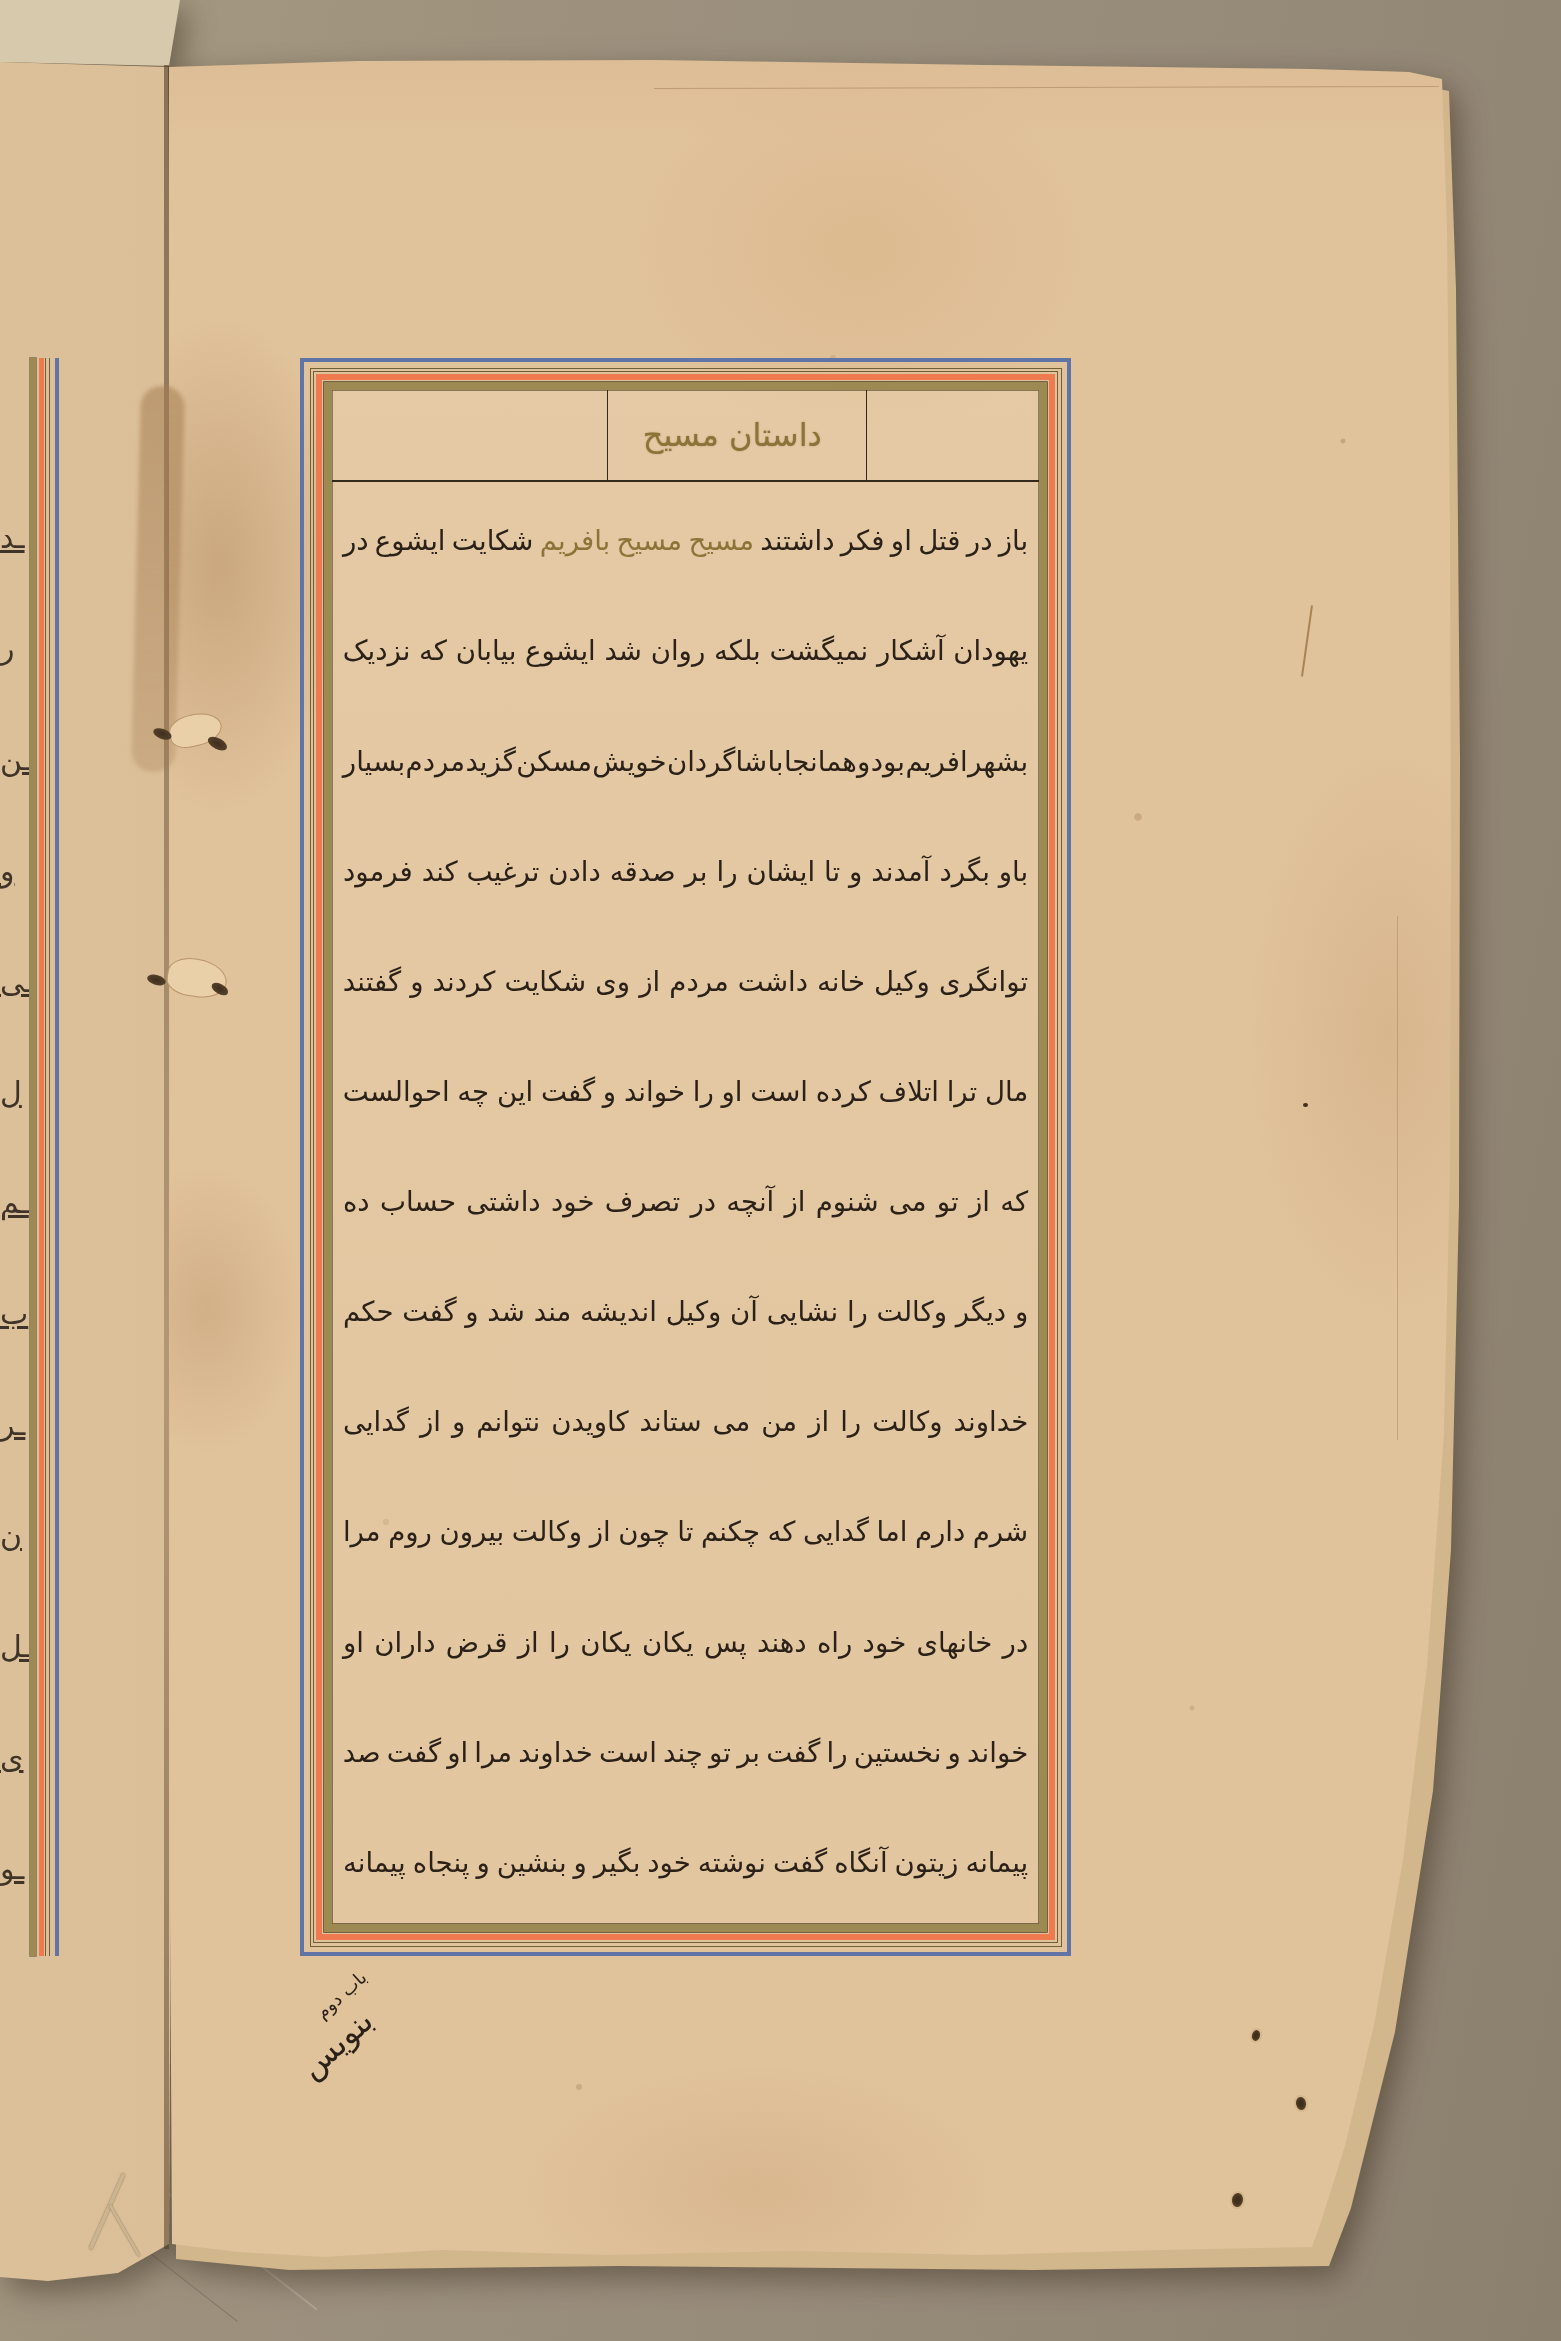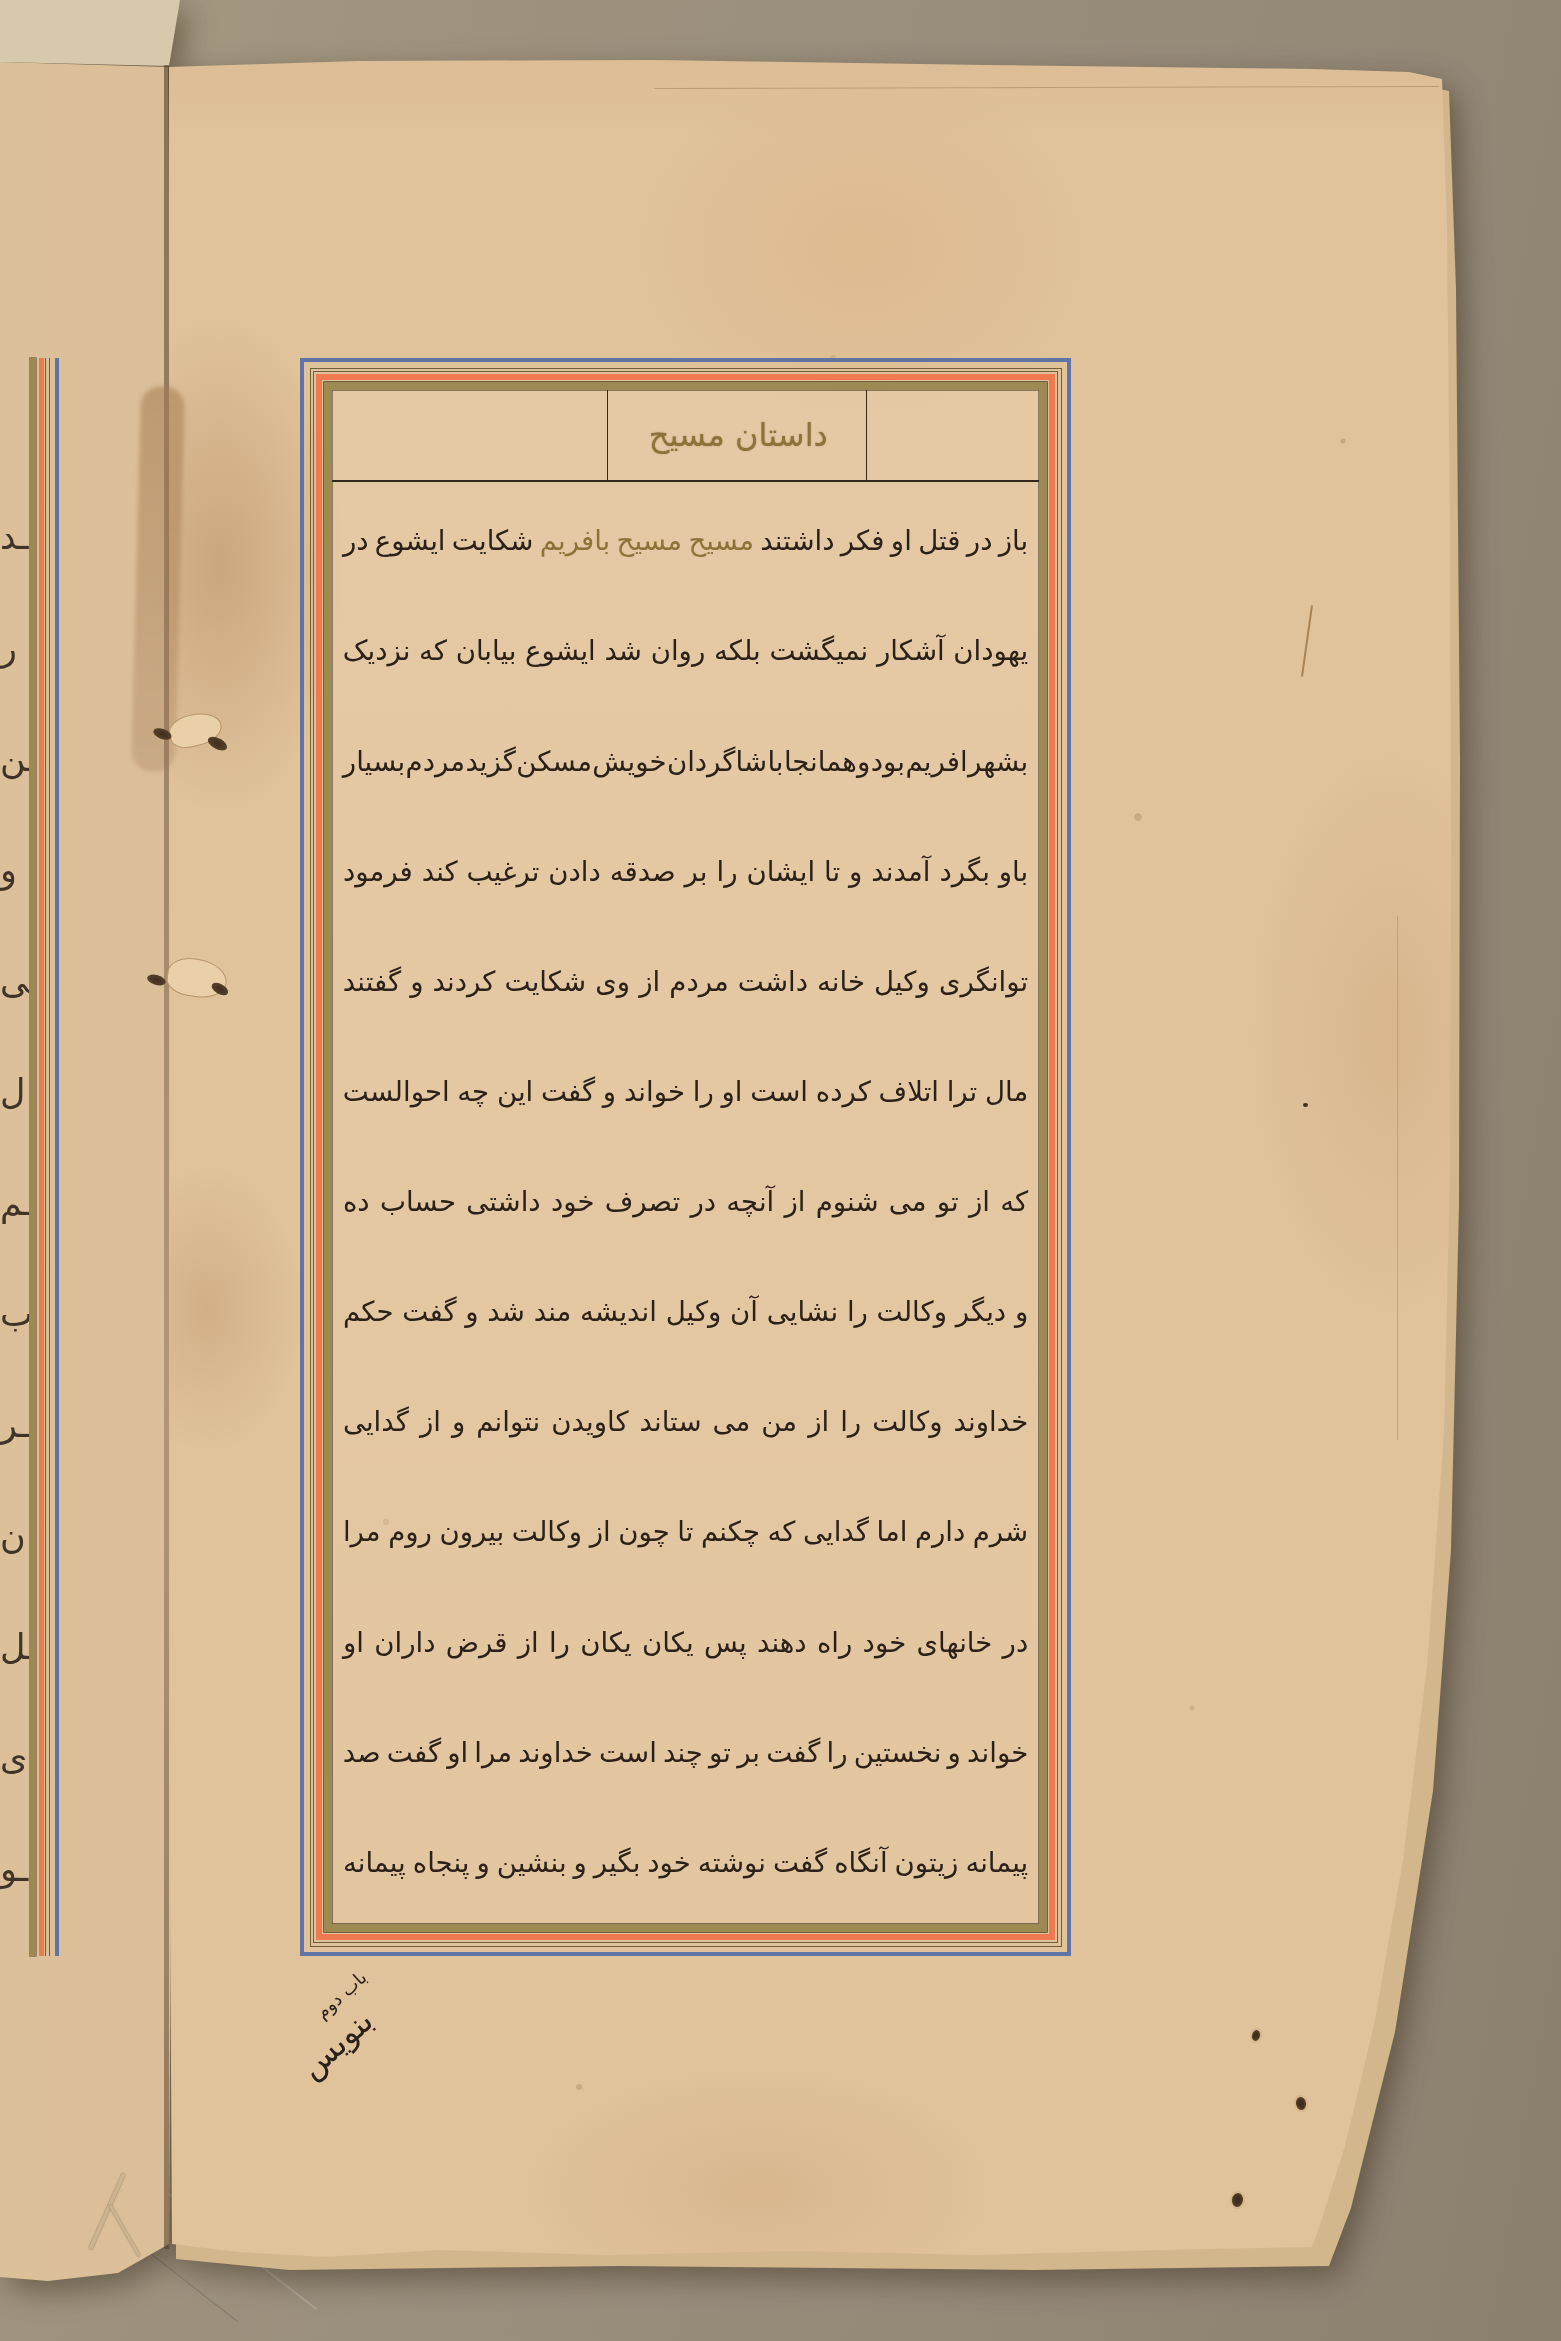--- a/index.html
+++ b/index.html
@@ -26,21 +26,21 @@
     clip-path:polygon(0px 62px,168px 67px,174px 827px,172px 1653px,169px 2244px,118px 2273px,48px 2281px,0px 2277px);}
   .lf{position:absolute;top:358px;height:1598px;}
   .lf-gold{left:30px;width:6.2px;background:#9d8a52;box-shadow:0 0 0 0.7px rgba(58,46,28,.6);}
   .lf-orange{left:39px;width:4.8px;background:var(--orange);}
   .lf-sep1{left:45px;width:1.4px;background:var(--rule);}
   .lf-sep2{left:49px;width:0.7px;background:var(--rule);}
   .lf-blue{left:55px;width:4.1px;background:var(--blue);}
   .fragment-col{position:absolute;left:0;top:482px;width:29px;height:1442px;
     display:flex;flex-direction:column;overflow:hidden;}
   .fragment-line{flex:1;display:flex;align-items:center;justify-content:flex-end;
-    font-size:35px;color:var(--ink);opacity:.88;}
+    font-size:30px;color:var(--ink);opacity:.88;text-decoration:underline;}
 
   
   .under-main{position:absolute;inset:0;background:#d2b68c;
     clip-path:polygon(176px 76px,1411px 83px,1449px 91px,1456px 289px,1460px 758px,1459px 1205px,1451px 1550px,1433px 1791px,1395px 2032px,1351px 2208px,1329px 2266px,1033px 2270px,620px 2266px,289px 2270px,176px 2259px);}
 
   
   .page-main{position:absolute;inset:0;
     background:
       radial-gradient(ellipse 179px 358px at 219px 565px, rgba(152,105,58,.30), transparent 70%),
       radial-gradient(ellipse 138px 207px at 207px 1309px, rgba(152,105,58,.20), transparent 70%),
@@ -77,21 +77,21 @@
   .f-orange{position:absolute;inset:2.1px;border:6.2px solid var(--orange);}
   .f-gold{position:absolute;inset:2.1px;border:8.3px solid var(--goldband);
     box-shadow:inset 0 0 0 0.7px #43351f, 0 0 0 0.7px #43351f;}
   .panel{position:absolute;inset:0;background:linear-gradient(rgba(244,227,197,.22),rgba(244,227,197,.12));}
 
   
   .header-box{position:absolute;left:0;right:0;top:0;height:92px;
     border-bottom:2.8px double #32281c;box-sizing:border-box;}
   .header-divider{position:absolute;top:0;bottom:0;width:1.4px;background:#32281c;}
   .hd-left{left:275px;} .hd-right{left:534px;}
-  .header-title{position:absolute;left:277px;width:259px;top:0;bottom:0;
+  .header-title{position:absolute;left:271px;width:259px;top:0;bottom:0;
     display:flex;align-items:center;justify-content:center;
     font-size:32px;color:var(--gold);text-shadow:0 0 1.4px rgba(90,70,30,.5);}
 
   
   #text-lines{position:absolute;left:11px;right:11px;top:96px;bottom:6.9px;
     display:flex;flex-direction:column;}
   .text-line{flex:1;display:flex;justify-content:space-between;align-items:center;
     font-size:27.6px;color:var(--ink);}
   .w{white-space:nowrap;}
   .w-gold{color:var(--gold);}

